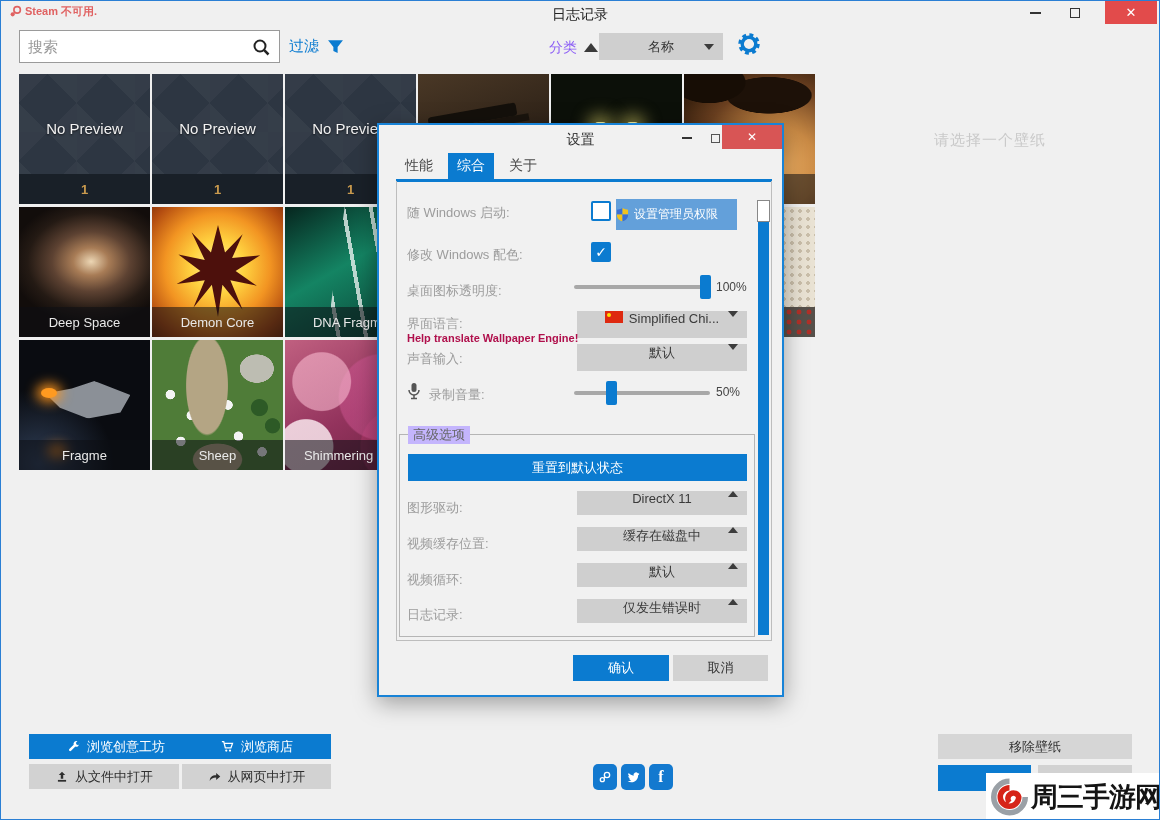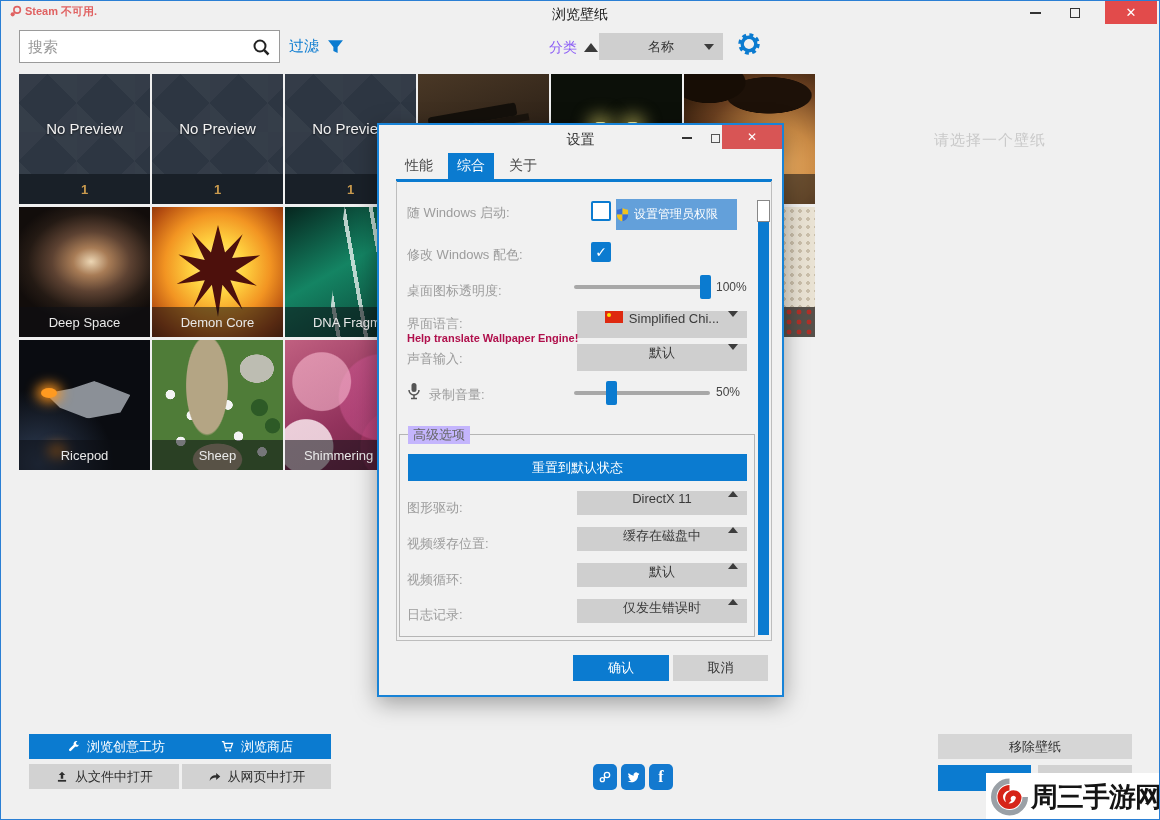--- a/index.html
+++ b/index.html
@@ -170,21 +170,21 @@
   <div class="status1">
     <svg width="13" height="13" viewBox="0 0 16 16">
         <circle cx="10" cy="6" r="4" fill="none" stroke="#e06262" stroke-width="2"></circle>
         <circle cx="4.5" cy="11.5" r="2.5" fill="#e06262"></circle>
         <line x1="6" y1="10" x2="8" y2="8.4" stroke="#e06262" stroke-width="2"></line>
       </svg>
     <span>Steam 不可用.</span>
   </div>
   <div class="status2">从缓存中载入 0 个壁纸.</div>
 
-  <div class="win-title">浏览壁纸</div>
+  <div class="win-title">日志记录</div>
 
   <div class="winbtn min">
       <div class="bar-icon"></div>
     </div>
   <div class="winbtn max">
       <div class="sq-icon"></div>
     </div>
   <div class="winbtn close">
       <span>✕</span>
     </div>
@@ -263,21 +263,21 @@
         <div class="tile-footer">
           <span>DNA Fragme</span>
         </div>
       </div>
       <div class="tile" style="left: 683px; top: 206px;">
         <div class="tile-art art-knit"></div>
       </div>
       <div class="tile" style="left: 18px; top: 339px;">
         <div class="tile-art art-ricepod"></div>
         <div class="tile-footer">
-          <span>Ricepod</span>
+          <span>Fragme</span>
         </div>
       </div>
       <div class="tile" style="left: 151px; top: 339px;">
         <div class="tile-art art-sheep"></div>
         <div class="tile-footer">
           <span>Sheep</span>
         </div>
       </div>
       <div class="tile" style="left: 284px; top: 339px;">
         <div class="tile-art art-bokeh"></div>

